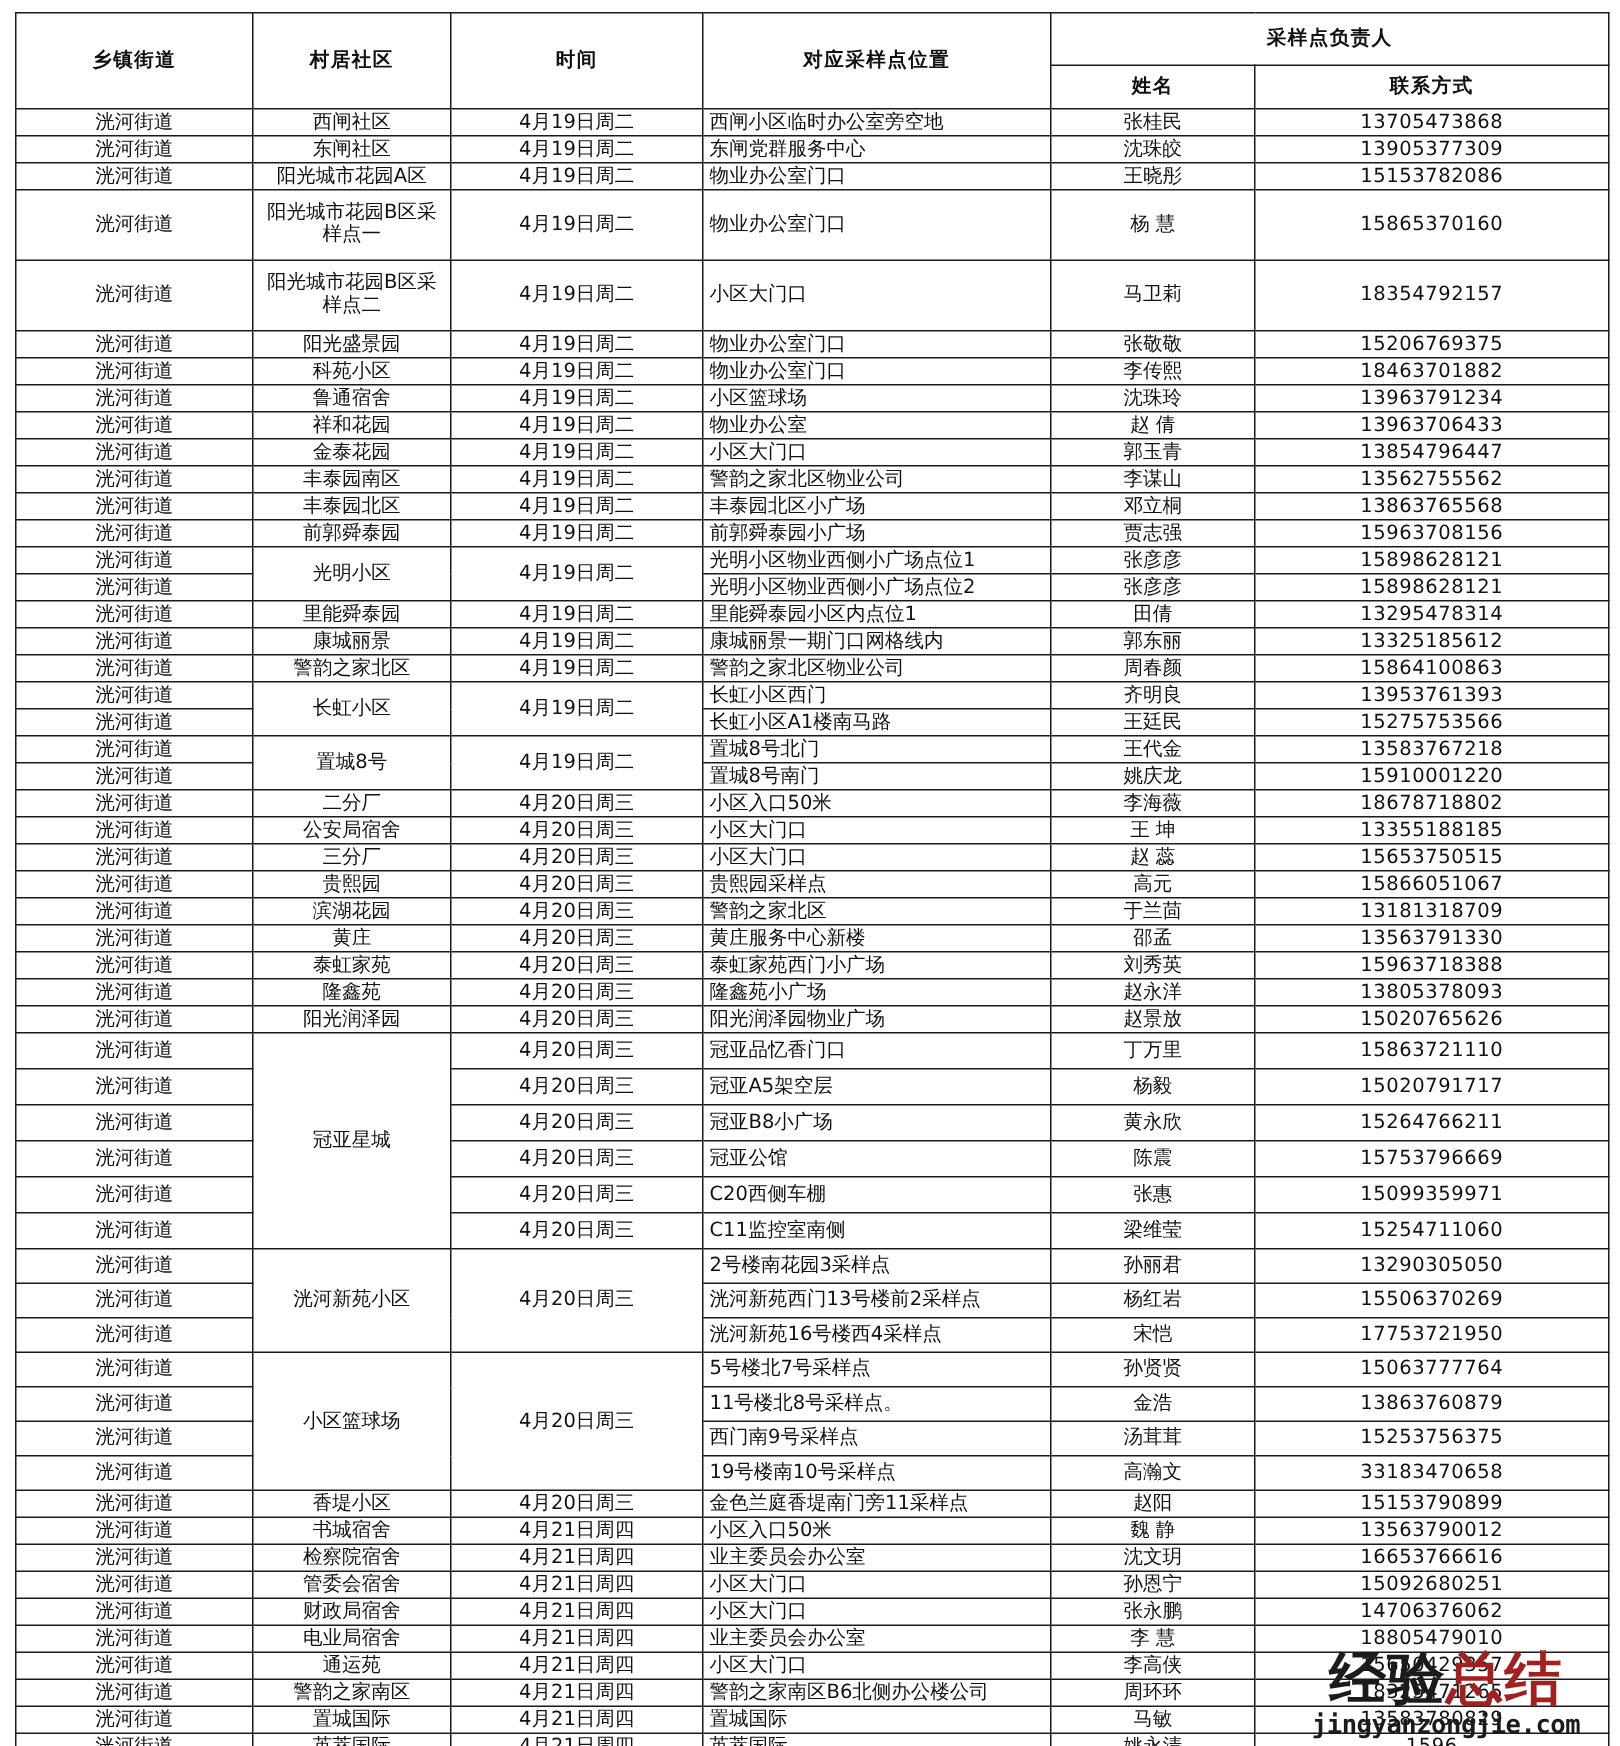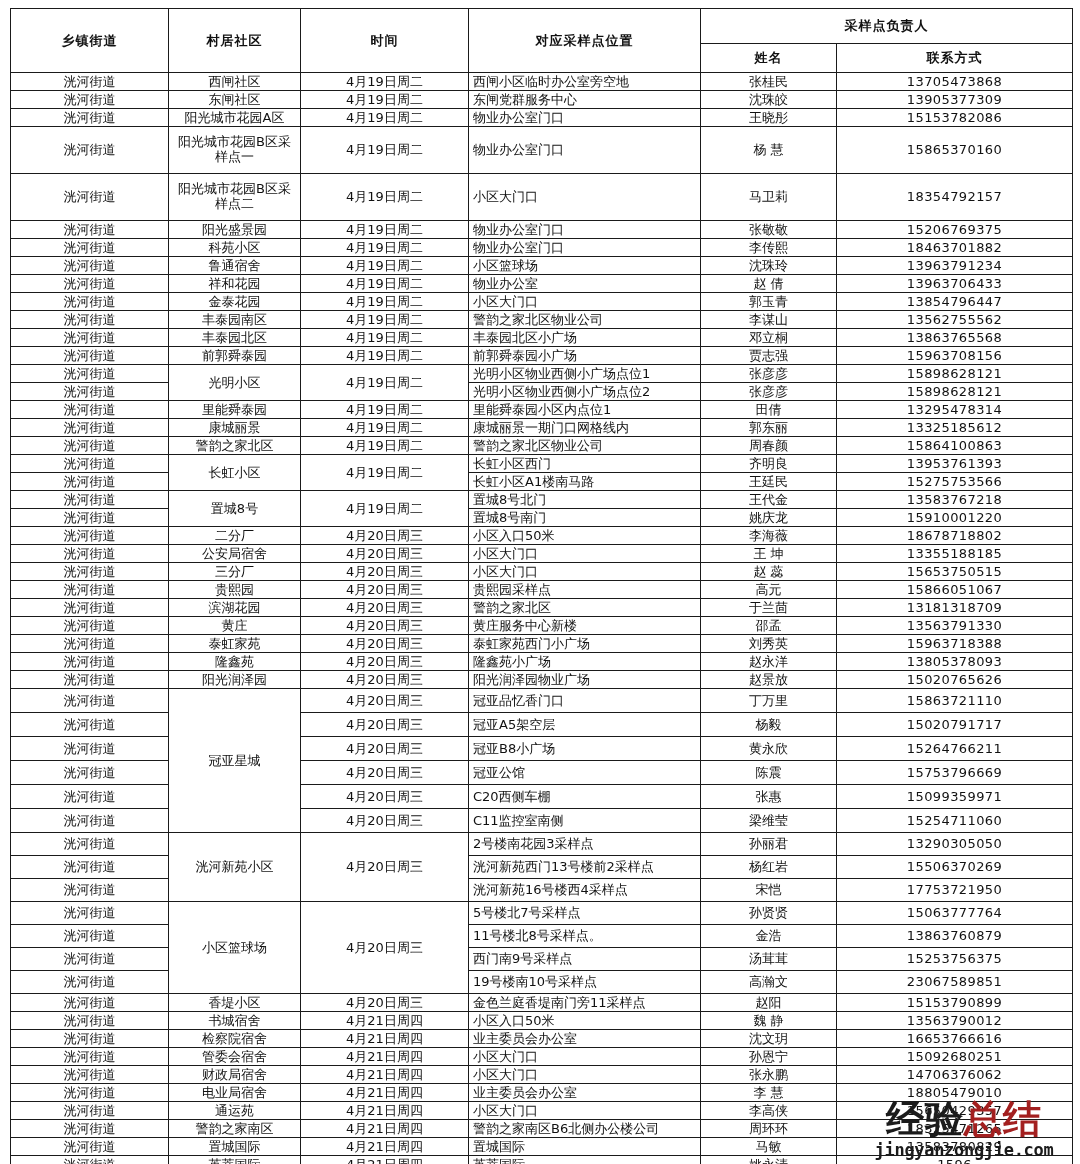--- a/index.html
+++ b/index.html
@@ -438,21 +438,21 @@
         <tr class="r">
           <td class="town" style="height: 22px;">洸河街道</td>
           <td class="loc">西门南9号采样点</td>
           <td class="name">汤茸茸</td>
           <td class="tel">15253756375</td>
         </tr>
         <tr class="r">
           <td class="town" style="height: 22px;">洸河街道</td>
           <td class="loc">19号楼南10号采样点</td>
           <td class="name">高瀚文</td>
-          <td class="tel">23067589851</td>
+          <td class="tel">33183470658</td>
         </tr>
         <tr class="r">
           <td class="town" style="height: 17px;">洸河街道</td>
           <td class="comm">香堤小区</td>
           <td class="date">4月20日周三</td>
           <td class="loc">金色兰庭香堤南门旁11采样点</td>
           <td class="name">赵阳</td>
           <td class="tel">15153790899</td>
         </tr>
         <tr class="r">

